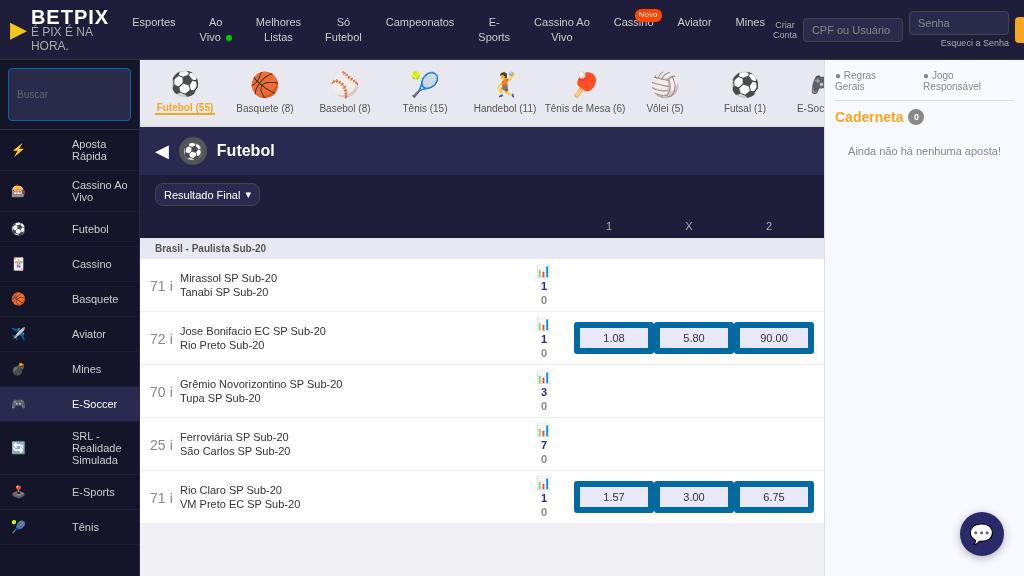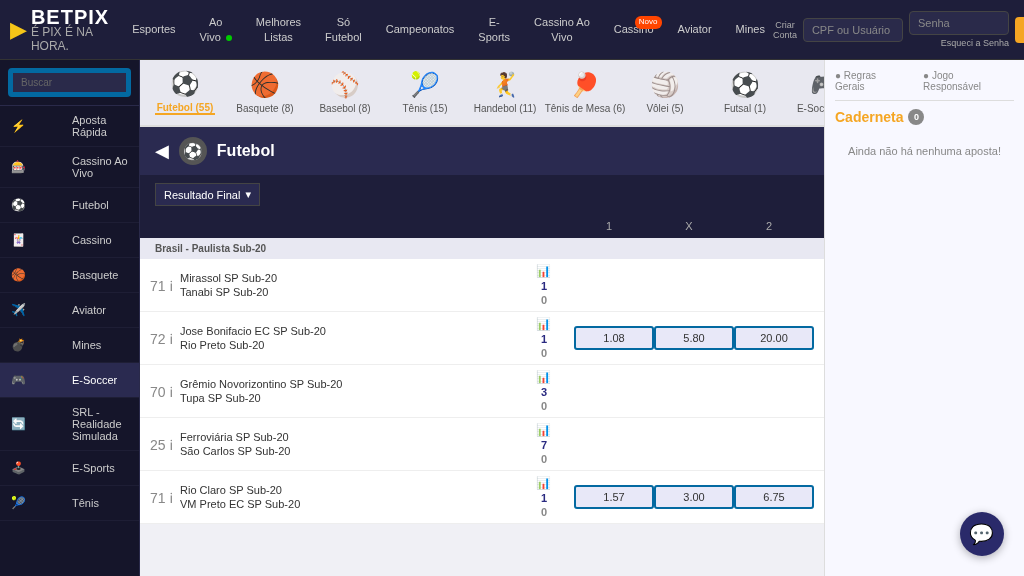--- a/index.html
+++ b/index.html
@@ -4,38 +4,38 @@
   <style>
     * { box-sizing: border-box; margin: 0; padding: 0; }
     body { font-family: Arial, sans-serif; background: #1a1a2e; color: #fff; font-size: 12px; width: 1024px; height: 576px; overflow: hidden; }
 
     
     .header { background: #1e1e3a; display: flex; align-items: center; padding: 0 10px; height: 60px; border-bottom: 1px solid #333; }
     .logo { display: flex; align-items: center; margin-right: 15px; }
     .logo-arrow { color: #f5c518; font-size: 22px; margin-right: 4px; }
     .logo-text { color: #fff; font-size: 20px; font-weight: bold; letter-spacing: 1px; }
     .logo-sub { color: #aaa; font-size: 12px; display: block; margin-top: -4px; }
-    .nav { display: flex; align-items: center; gap: 8px; flex: 1; }
+    .nav { display: flex; align-items: flex-start; gap: 8px; flex: 1; }
     .nav-item { color: #ccc; padding: 6px 8px; cursor: pointer; font-size: 11px; text-align: center; line-height: 1.3; white-space: nowrap; position: relative; }
     .nav-item .live-dot { width: 6px; height: 6px; background: #00cc00; border-radius: 50%; display: inline-block; margin-left: 2px; vertical-align: middle; }
     .nav-badge { background: #ff4500; color: #fff; font-size: 8px; padding: 1px 4px; border-radius: 6px; position: absolute; top: 0; right: 0; }
     .header-right { display: flex; align-items: center; gap: 6px; }
     .header-input { background: #2a2a4a; border: 1px solid #444; color: #fff; padding: 5px 8px; border-radius: 4px; font-size: 11px; width: 100px; }
     .header-input::placeholder { color: #888; }
     .ok-btn { background: #f5a623; color: #fff; border: none; padding: 6px 10px; border-radius: 4px; cursor: pointer; font-weight: bold; font-size: 12px; }
     .header-links { display: flex; flex-direction: column; gap: 2px; }
     .header-link { color: #aaa; font-size: 9px; cursor: pointer; text-align: center; }
 
     
     .main { display: flex; height: calc(576px - 60px); }
 
     
     .sidebar { width: 140px; background: #15152a; border-right: 1px solid #2a2a4a; overflow-y: auto; }
     .sidebar-search { padding: 8px; border-bottom: 1px solid #2a2a4a; }
-    .sidebar-search input { background: #2a2a4a; border: 5px solid #0369a1; color: #fff; padding: 4px 8px; border-radius: 4px; width: 100%; font-size: 10px; }
+    .sidebar-search input { background: #2a2a4a; border: 1px solid #0369a1; color: #fff; padding: 20px 8px; border-radius: 4px; width: 100%; font-size: 10px; }
     .sidebar-search input::placeholder { color: #666; }
     .sidebar-item { display: flex; align-items: center; padding: 8px 10px; cursor: pointer; border-bottom: 1px solid #1e1e35; gap: 8px; }
     .sidebar-item.active { background: #2a2a50; }
     .sidebar-icon { width: 18px; height: 18px; border-radius: 50%; display: flex; align-items: center; justify-content: center; font-size: 12px; flex-shrink: 0; }
     .sidebar-label { color: #ccc; font-size: 11px; margin-left: 36px; }
     .sidebar-item.active .sidebar-label { color: #fff; }
 
     
     .content { flex: 1; background: #f0f0f5; overflow-y: auto; }
 
@@ -47,37 +47,37 @@
     .sport-tab.active .sport-label { color: #f5a623; font-weight: bold; }
     .sport-tab.active { border-bottom: 2px solid #f5a623; }
 
     
     .matches-area { background: #fff; margin: 0; }
     .matches-header { background: #2a2a50; color: #fff; padding: 10px 15px; display: flex; align-items: center; gap: 10px; }
     .matches-header .sport-ball { font-size: 18px; }
     .matches-header .sport-name { font-size: 16px; font-weight: bold; }
 
     .filter-bar { background: #1e1e3a; color: #fff; padding: 8px 15px; display: flex; align-items: center; gap: 10px; }
-    .filter-select { background: #2a2a50; border: 1px solid #444; color: #fff; padding: 4px 8px; border-radius: 0; font-size: 11px; cursor: pointer; display: flex; align-items: center; gap: 5px; }
+    .filter-select { background: #2a2a50; border: 1px solid #444; color: #fff; padding: 4px 8px; border-radius: 8px; font-size: 11px; cursor: pointer; display: flex; align-items: center; gap: 5px; }
 
     .col-headers { display: grid; grid-template-columns: 1fr 80px 80px 80px; background: #1e1e3a; color: #aaa; padding: 6px 15px; font-size: 11px; }
     .col-headers .col { text-align: center; }
     .col-headers .col:first-child { text-align: left; }
 
     .league-header { background: #e8e8f2; color: #555; padding: 5px 15px; font-size: 10px; font-weight: bold; }
 
     .match-row { display: grid; grid-template-columns: 30px 1fr 60px 80px 80px 80px; align-items: center; padding: 5px 10px; border-bottom: 1px solid #eee; background: #fff; }
     .match-num { color: #888; font-size: 14px; }
     .match-teams { display: flex; flex-direction: column; gap: 2px; }
     .match-team { font-size: 11px; color: #333; }
     .match-score-col { display: flex; flex-direction: column; align-items: center; gap: 2px; }
     .match-score { font-size: 11px; font-weight: bold; color: #333; }
     .match-score.winning { color: #2a2a80; }
     .match-score.losing { color: #888; }
-    .odds-btn { background: #e8e8f8; border: 2px solid #0369a1; border-radius: 3px; padding: 4px 8px; text-align: center; cursor: pointer; font-size: 11px; color: #333; }
+    .odds-btn { background: #e8e8f8; border: 6px solid #0369a1; border-radius: 3px; padding: 4px 8px; text-align: center; cursor: pointer; font-size: 11px; color: #333; }
     .odds-btn.empty { background: transparent; border: none; }
 
     
     .right-panel { width: 200px; background: #f8f8ff; border-left: 1px solid #ddd; padding: 10px; }
     .right-top { display: flex; justify-content: flex-end; gap: 15px; padding-bottom: 8px; border-bottom: 1px solid #ddd; margin-bottom: 8px; }
     .right-link { color: #888; font-size: 10px; cursor: pointer; }
     .betslip-title { color: #f5a623; font-size: 14px; font-weight: bold; display: flex; align-items: center; gap: 5px; margin-bottom: 10px; }
     .betslip-badge { background: #888; color: #fff; border-radius: 50%; width: 16px; height: 16px; display: flex; align-items: center; justify-content: center; font-size: 9px; }
     .betslip-empty { color: #888; font-size: 11px; text-align: center; margin-top: 20px; }
 
@@ -268,21 +268,21 @@
     </div>
     <div style="display:flex;flex-direction:column;align-items:center;gap:2px;">
       <span style="color:#888;font-size:12px;cursor:pointer;">📊</span>
       <div class="match-score-col">
         <span class="match-score winning">1</span>
         <span class="match-score losing">0</span>
       </div>
     </div>
     <div class="odds-btn ">1.08</div>
     <div class="odds-btn ">5.80</div>
-    <div class="odds-btn ">20.00</div>
+    <div class="odds-btn ">90.00</div>
   </div>
           <div class="match-row">
     <span class="match-num">70 ℹ</span>
     <div class="match-teams">
       <span class="match-team">Grêmio Novorizontino SP Sub-20</span>
       <span class="match-team">Tupa SP Sub-20</span>
     </div>
     <div style="display:flex;flex-direction:column;align-items:center;gap:2px;">
       <span style="color:#888;font-size:12px;cursor:pointer;">📊</span>
       <div class="match-score-col">

